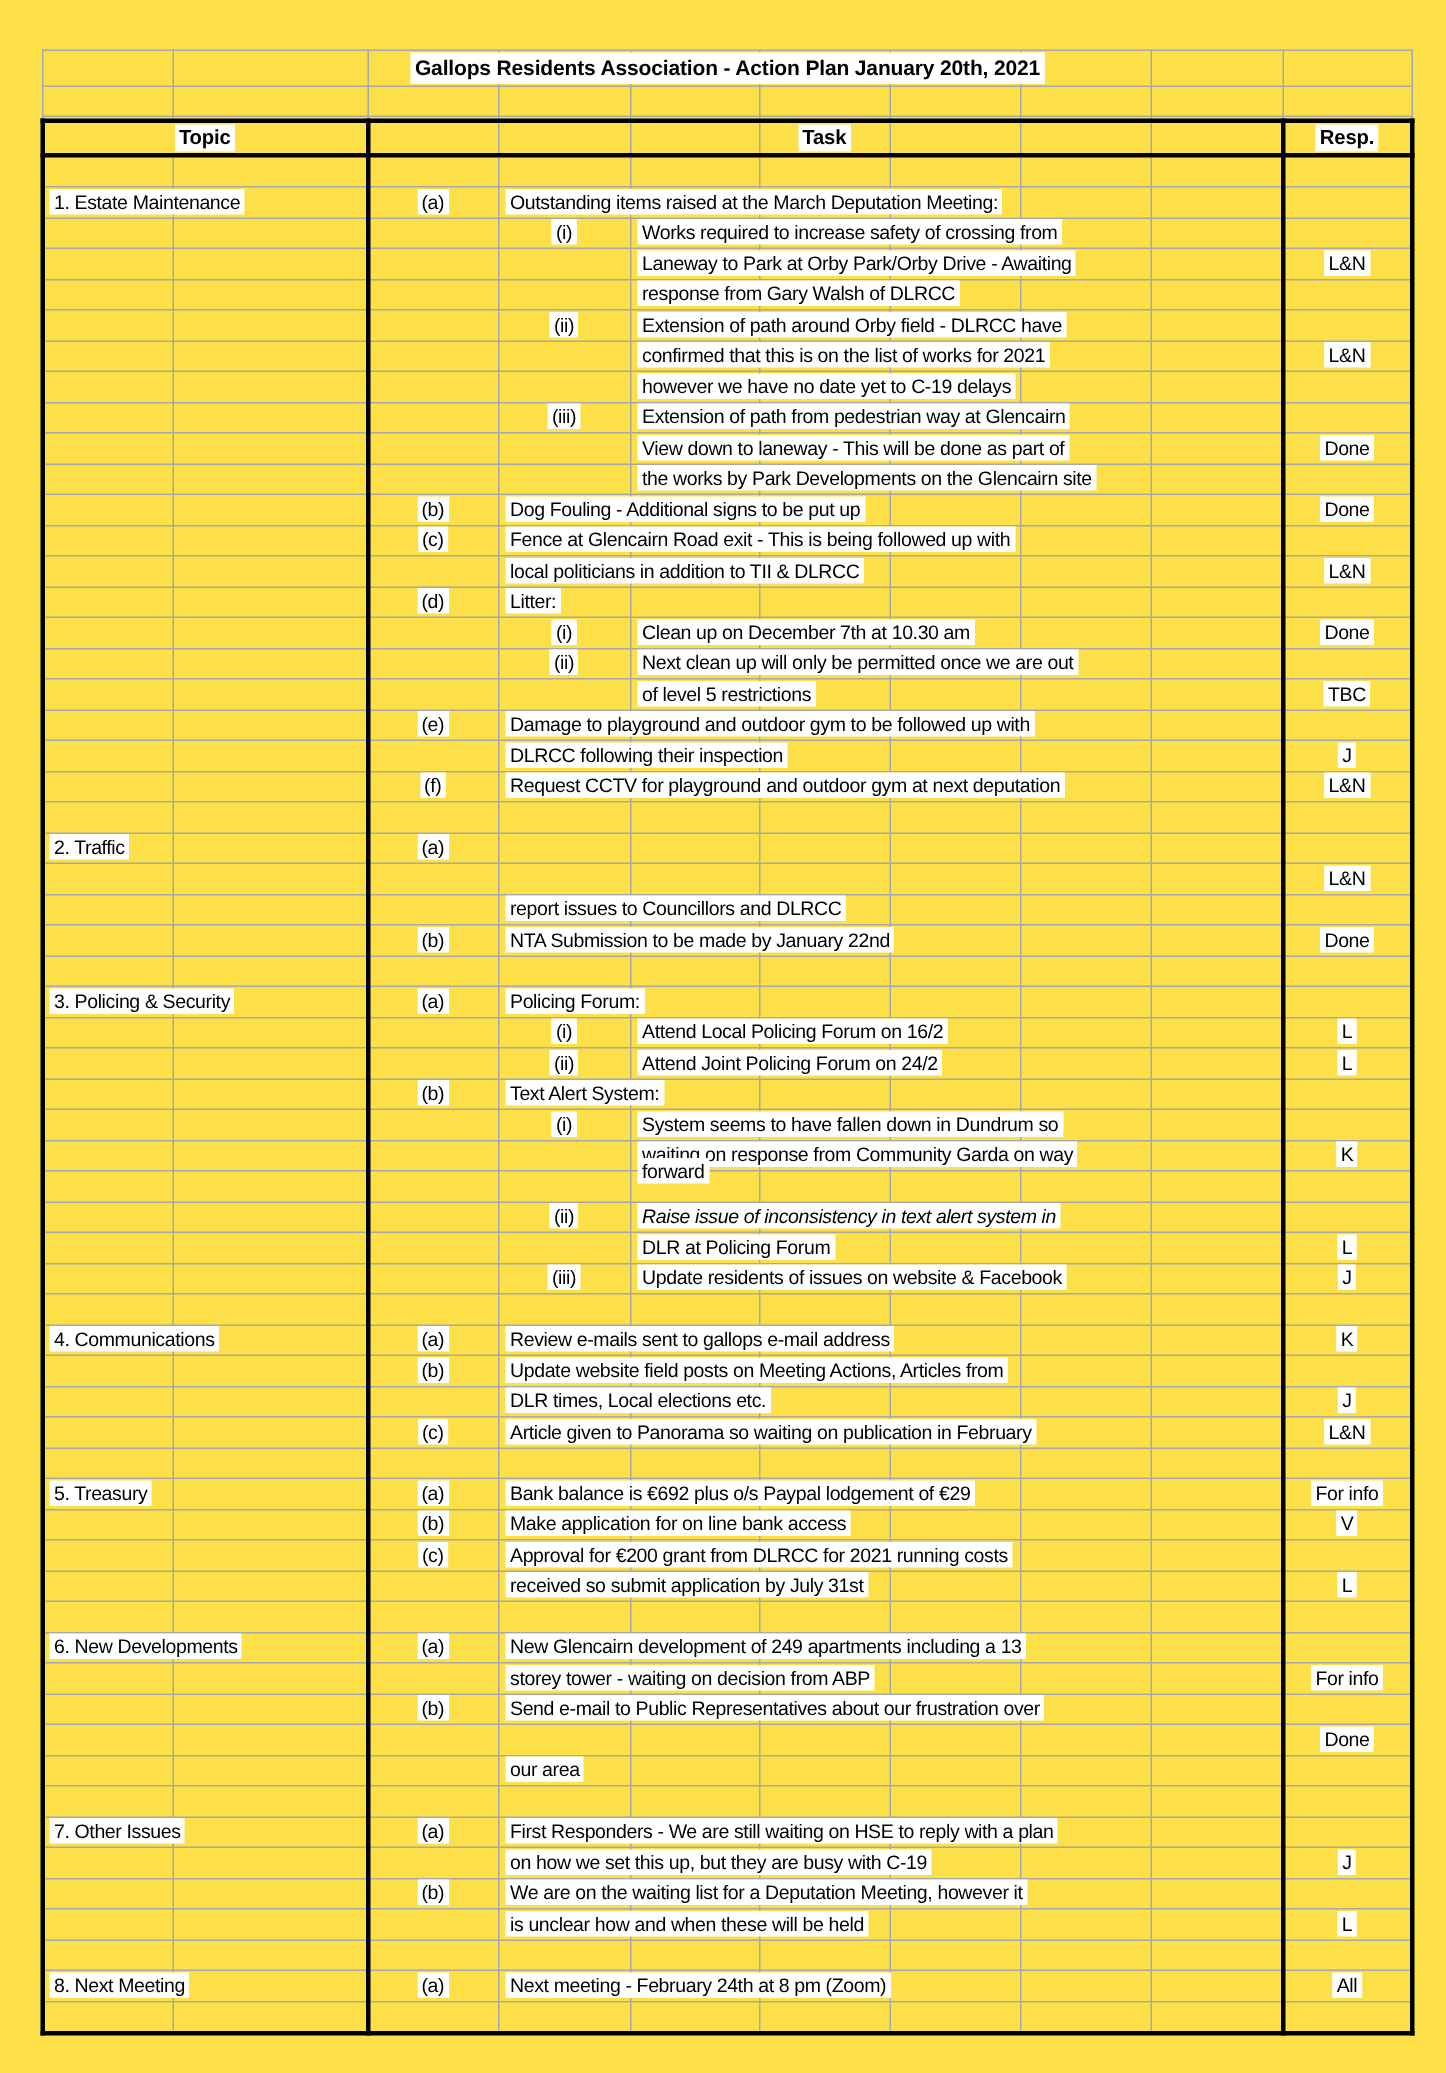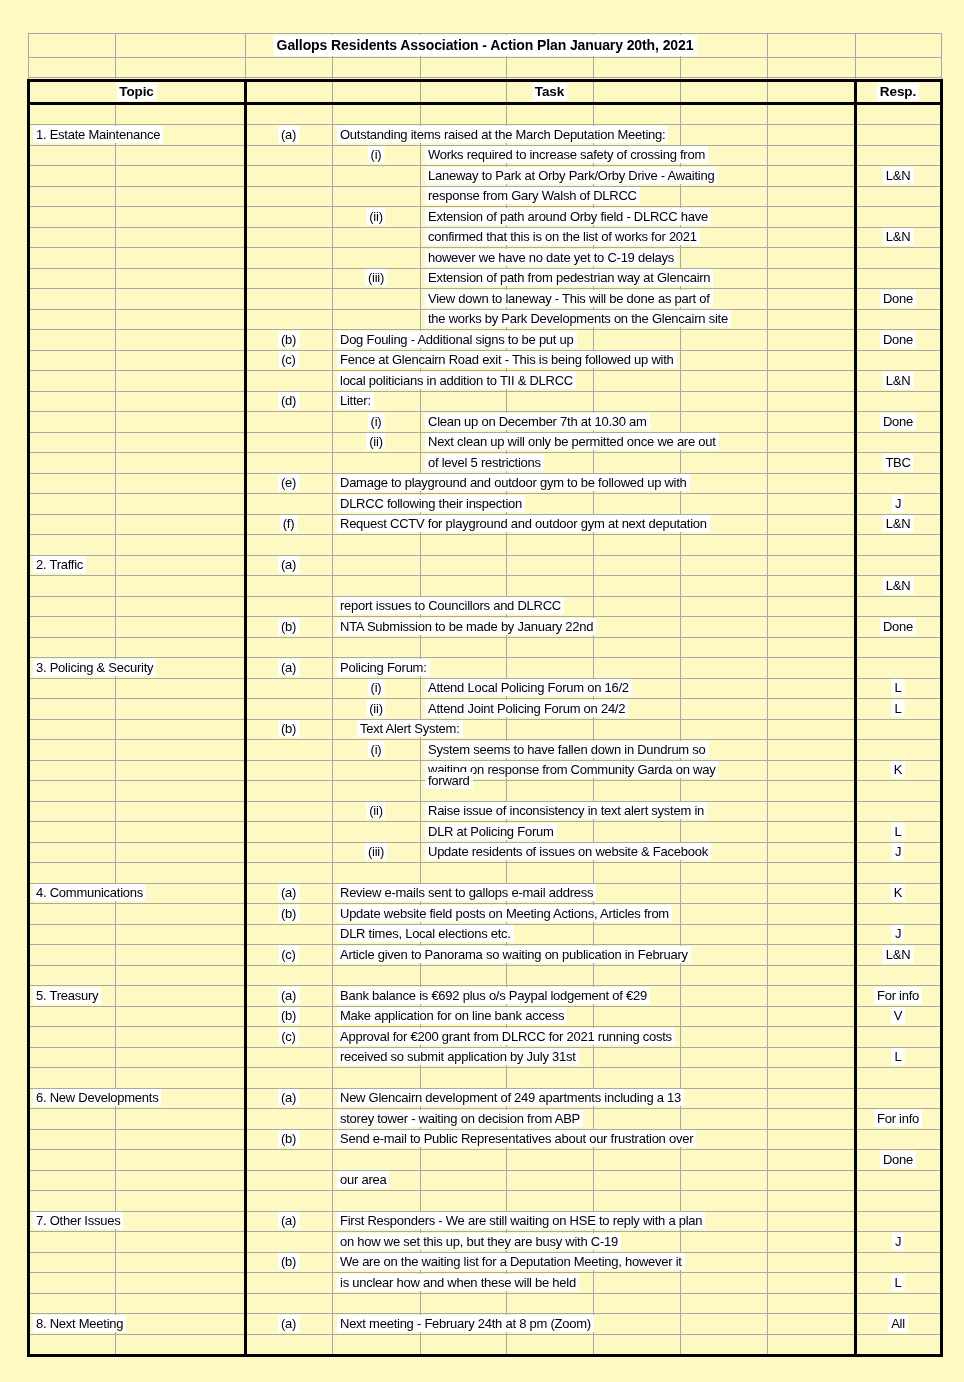--- a/index.html
+++ b/index.html
@@ -1,19 +1,19 @@
 <!DOCTYPE html>
 <html><head>
 <meta charset="utf-8">
 <style>
   html,body{margin:0;padding:0;background:#ffffff;}
   .sheet{
     position:relative;
     width:964px;height:1382px;
-    background:#fef9c3;
+    background:#fde047;
     font-family:"Liberation Sans","DejaVu Sans",sans-serif;
     color:#000000;
     overflow:hidden;
   }
   .ln{position:absolute;}
   .cell{
     position:absolute;
     white-space:nowrap;
     background:#ffffff;
     font-size:13px;
@@ -166,28 +166,28 @@
     <div class="cell" style="left: 33px; top: 658.5px;">3. Policing &amp; Security</div>
     <div class="cell ctr" style="left: 288.5px; top: 658.5px;">(a)</div>
     <div class="cell" style="left: 337px; top: 658.5px;">Policing Forum:</div>
     <div class="cell ctr" style="left: 376px; top: 679px;">(i)</div>
     <div class="cell" style="left: 425px; top: 679px;">Attend Local Policing Forum on 16/2</div>
     <div class="cell ctr" style="left: 898px; top: 679px;">L</div>
     <div class="cell ctr" style="left: 376px; top: 699.5px;">(ii)</div>
     <div class="cell" style="left: 425px; top: 699.5px;">Attend Joint Policing Forum on 24/2</div>
     <div class="cell ctr" style="left: 898px; top: 699.5px;">L</div>
     <div class="cell ctr" style="left: 288.5px; top: 720px;">(b)</div>
-    <div class="cell" style="left: 337px; top: 720px; margin-left: 20px;">Text Alert System:</div>
+    <div class="cell" style="left: 337px; top: 720px;">Text Alert System:</div>
     <div class="cell ctr" style="left: 376px; top: 740.5px;">(i)</div>
     <div class="cell" style="left: 425px; top: 740.5px;">System seems to have fallen down in Dundrum so</div>
     <div class="cell" style="left: 425px; top: 761px;">waiting on response from Community Garda on way</div>
     <div class="cell ctr" style="left: 898px; top: 761px;">K</div>
     <div class="cell" style="left: 425px; top: 772px;">forward</div>
     <div class="cell ctr" style="left: 376px; top: 802px;">(ii)</div>
-    <div class="cell" style="left: 425px; top: 802px;">Raise issue of inconsistency in text alert system in</div>
+    <div class="cell" style="left: 425px; top: 802px; font-style: italic;">Raise issue of inconsistency in text alert system in</div>
     <div class="cell" style="left: 425px; top: 822.5px;">DLR at Policing Forum</div>
     <div class="cell ctr" style="left: 898px; top: 822.5px;">L</div>
     <div class="cell ctr" style="left: 376px; top: 843px;">(iii)</div>
     <div class="cell" style="left: 425px; top: 843px; text-align: center;">Update residents of issues on website &amp; Facebook</div>
     <div class="cell ctr" style="left: 898px; top: 843px;">J</div>
     <div class="cell" style="left: 33px; top: 884px;">4. Communications</div>
     <div class="cell ctr" style="left: 288.5px; top: 884px;">(a)</div>
     <div class="cell" style="left: 337px; top: 884px;">Review e-mails sent to gallops e-mail address</div>
     <div class="cell ctr" style="left: 898px; top: 884px;">K</div>
     <div class="cell ctr" style="left: 288.5px; top: 904.5px;">(b)</div>

